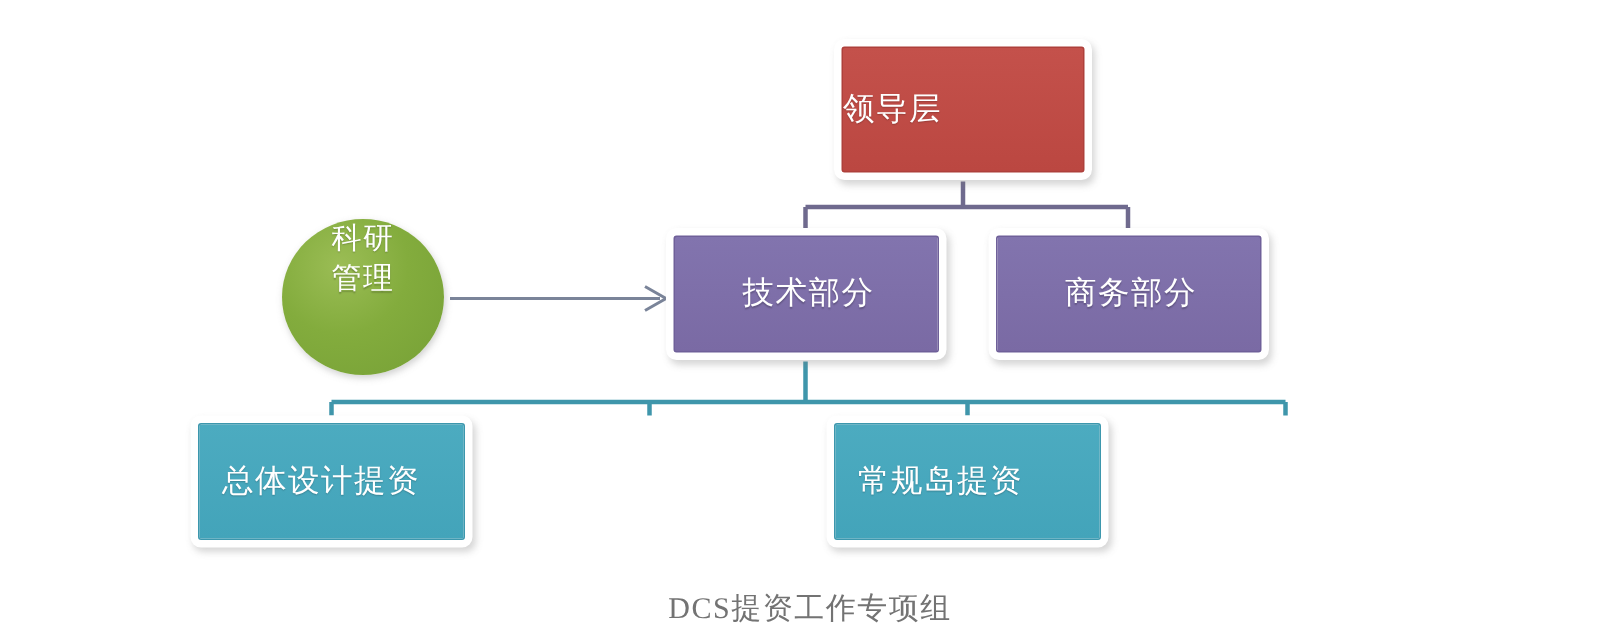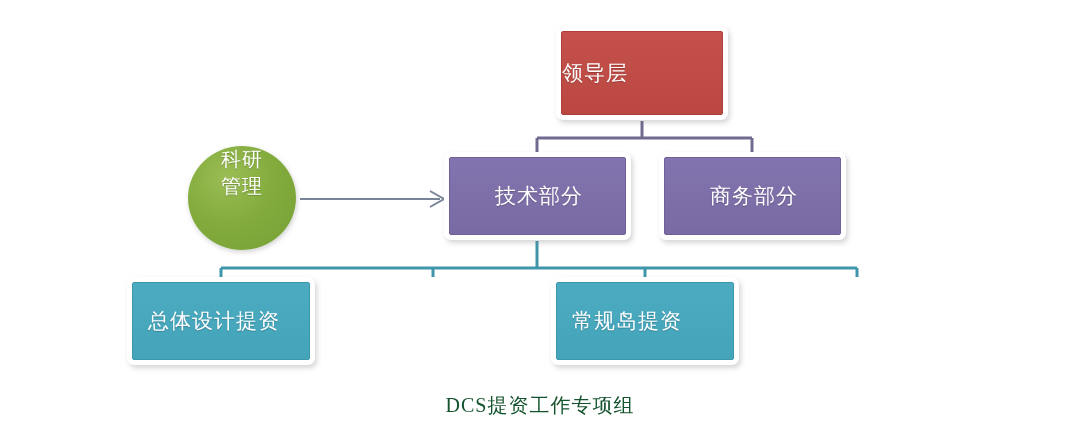--- a/index.html
+++ b/index.html
@@ -111,21 +111,21 @@
 
   
   #caption {
     position: absolute;
     left: 0;
     top: 392px;
     width: 1080px;
     text-align: center;
     font-family: "Liberation Serif", "DejaVu Serif", serif;
     font-size: 20px;
-    color: #14532d;
+    color: #737373;
     letter-spacing: 1px;
   }
 </style>
 </head>
 <body>
 
 <div id="canvas">
 
   <svg id="connectors" viewBox="0 0 1080 427" xmlns="http://www.w3.org/2000/svg">
 

